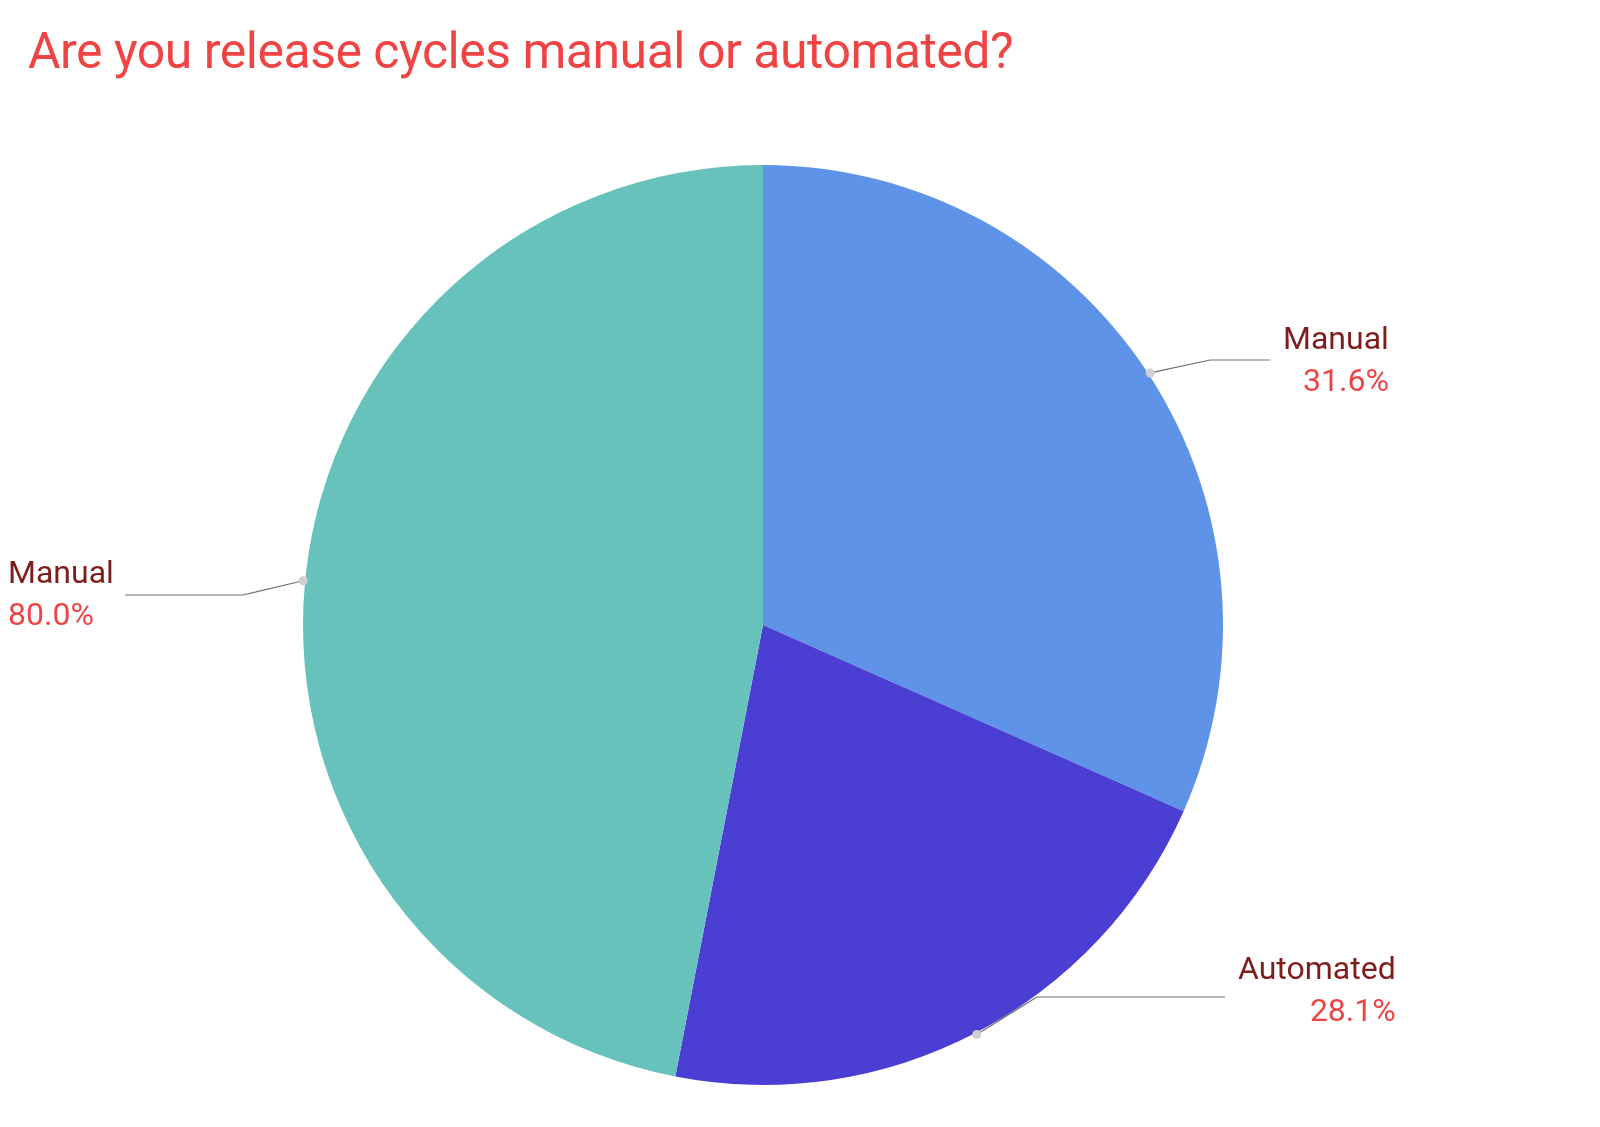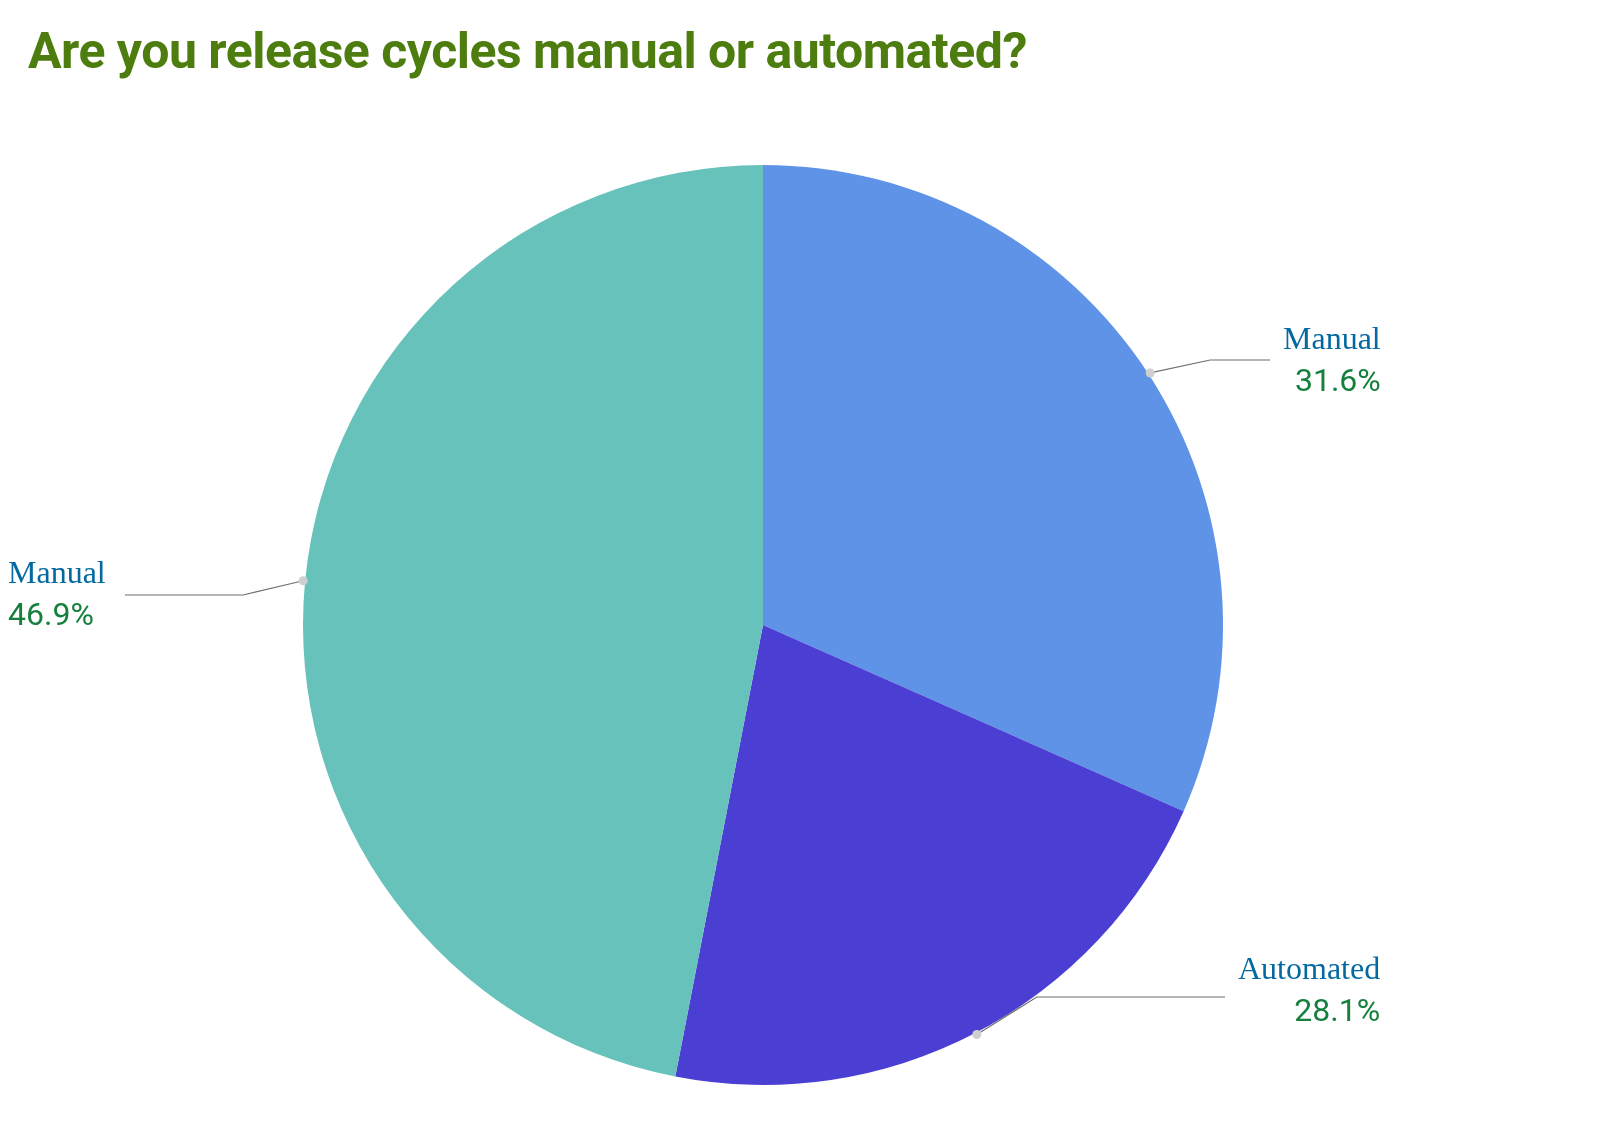--- a/index.html
+++ b/index.html
@@ -10,38 +10,38 @@
     background: #ffffff;
     font-family: -apple-system, BlinkMacSystemFont, "Segoe UI", Roboto, "Helvetica Neue", Arial, sans-serif;
     color: #1a1a1a;
     overflow: hidden;
   }
   .title {
     position: absolute;
     left: 28px;
     top: 22px;
     font-size: 50px;
-    font-weight: 700;
+    font-weight: 400;
     letter-spacing: -0.5px;
-    color: #4d7c0f;
+    color: #ef4444;
   }
   .chart-wrap {
     position: absolute;
     left: 0;
     top: 0;
     width: 1600px;
     height: 1127px;
   }
   .label-block {
     position: absolute;
     font-size: 32px;
     line-height: 1.3;
   }
-  .label-name { color: #0369a1; font-family: Liberation Serif, serif; }
-  .label-pct  { color: #15803d; }
+  .label-name { color: #7f1d1d; }
+  .label-pct  { color: #ef4444; }
   .right-align { text-align: right; }
   .left-align  { text-align: left; }
 </style>
 </head>
 <body>
 
 <div class="title">Are you release cycles manual or automated?</div>
 
 <div class="chart-wrap">
   <svg id="pie-svg" width="1600" height="1127" viewBox="0 0 1600 1127">
@@ -62,14 +62,14 @@
   <div class="label-pct">31.6%</div>
 </div>
 
 <div class="label-block right-align" style="left:1238px; top:948px;">
   <div class="label-name">Automated</div>
   <div class="label-pct">28.1%</div>
 </div>
 
 <div class="label-block left-align" style="right:1480px; top:552px; width:380px; text-align:right;">
   <div class="label-name" style="text-align:left; margin-left:268px;">Manual</div>
-  <div class="label-pct" style="text-align:left; margin-left:268px;">46.9%</div>
+  <div class="label-pct" style="text-align:left; margin-left:268px;">80.0%</div>
 </div>
 
 </body></html>

